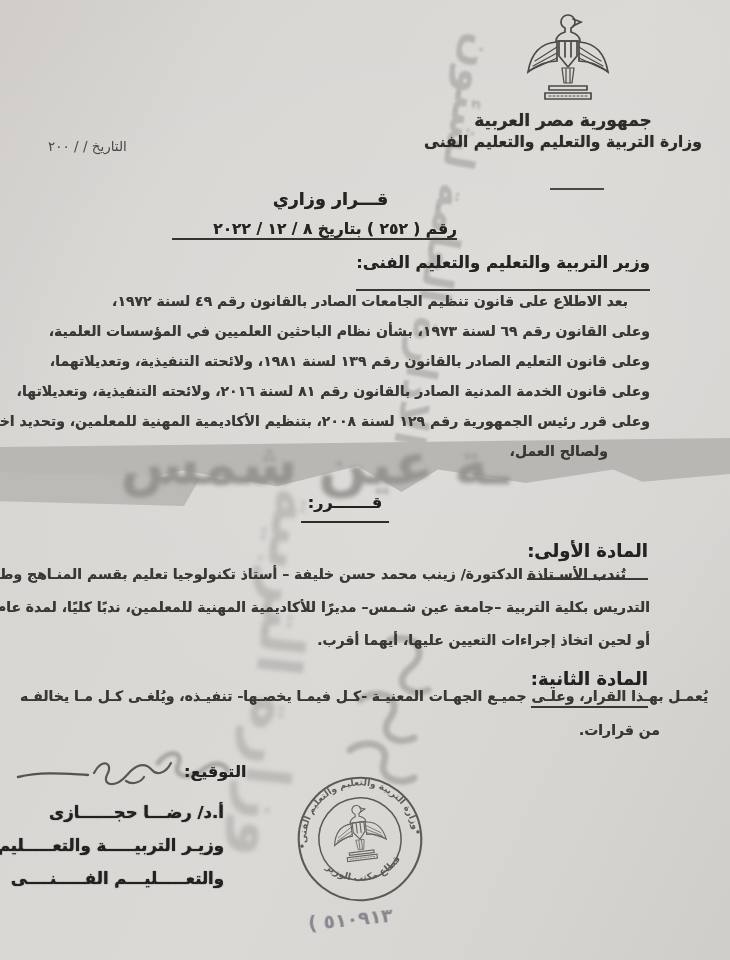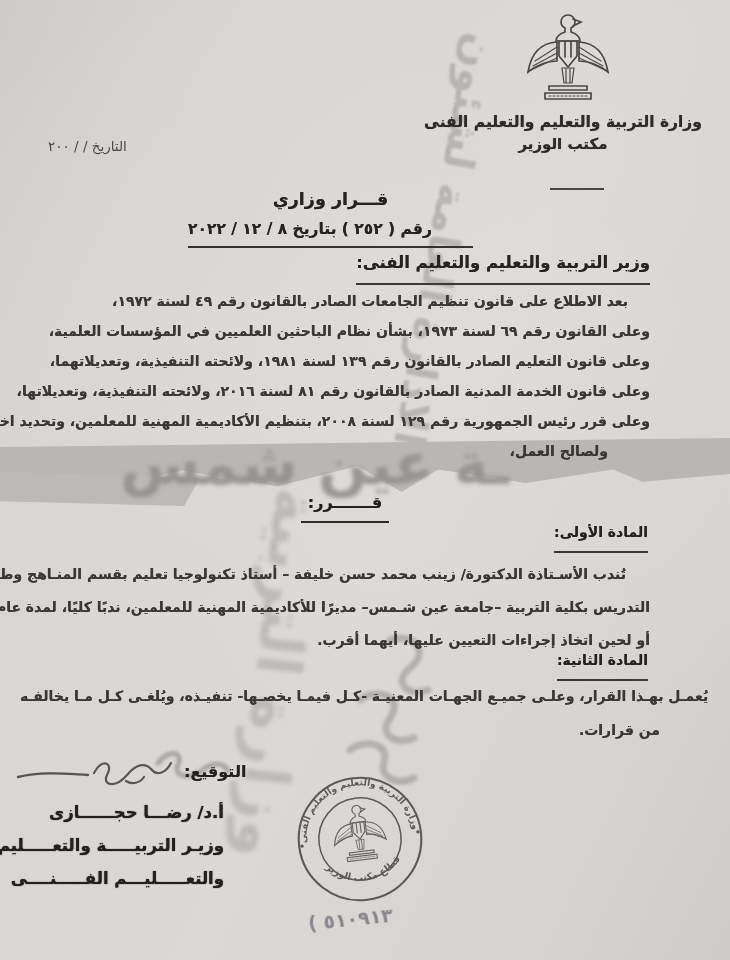--- a/index.html
+++ b/index.html
@@ -9,39 +9,39 @@
     font-family:"DejaVu Sans",sans-serif;
     background:
       radial-gradient(ellipse 900px 600px at 60% 35%, rgba(255,255,255,.10), rgba(0,0,0,0) 70%),
       linear-gradient(115deg, #cfccc9 0%, #d8d6d3 22%, #dbd9d6 55%, #d6d4d1 82%, #cfcdca 100%);
     color:#34322f;
   }
   .abs{position:absolute;}
   .txt{white-space:nowrap;}
   .bold{font-weight:bold;}
   .scan{text-shadow:0 0 .6px rgba(45,43,40,.75);}
-  .uline{border-bottom:2px solid #3a3835;padding-bottom:11px;text-align:right;}
+  .uline{border-bottom:2px solid #3a3835;padding-bottom:17px;text-align:right;}
   
   .hdr-block{left:408px;top:110px;width:310px;text-align:center;}
   .hdr-line{font-weight:bold;color:#2e2c29;text-shadow:0 0 .7px rgba(40,38,35,.8);}
   .hdr-1{font-size:17px;}
   .hdr-2{font-size:15.5px;margin-top:3px;}
   .hdr-3{font-size:15px;margin-top:4px;}
   .hdr-dash{left:550px;top:188px;width:54px;height:2px;background:#4a4845;}
   .date-line{left:48px;top:138px;font-size:13.5px;color:#4a4845;letter-spacing:1px;}
   
   .doc-title{left:228px;top:189px;width:205px;text-align:center;font-size:17.5px;color:#262421;}
-  .doc-number{left:188px;top:220px;width:285px;text-align:left;font-size:15.5px;color:#262421;border-bottom:2px solid #35332f;padding-bottom:8px;}
+  .doc-number{left:172px;top:220px;width:285px;text-align:right;font-size:15.5px;color:#262421;border-bottom:2px solid #35332f;padding-bottom:0;}
   .addressee{right:80px;top:253px;font-size:16.5px;color:#262421;}
   
   .preamble{left:28px;right:80px;top:286px;font-size:14px;line-height:30px;font-weight:bold;text-align:right;color:#3a3834;}
   .preamble .ind{padding-right:22px;}
   .preamble .ind2{padding-right:42px;}
   .decree-word{left:301px;top:493px;width:88px;text-align:center;font-size:16px;color:#242220;border-bottom:2.5px solid #2f2d2a;padding-bottom:9px;}
-  .art-head{font-size:14px;color:#242220;}
+  .art-head{font-size:18px;color:#242220;margin-top:16px;}
   .art1-head{right:82px;top:524px;}
   .art1-body{left:24px;right:80px;top:558px;font-size:14px;line-height:33px;font-weight:bold;text-align:right;color:#3a3834;}
   .art1-body .ind{padding-right:24px;}
   .art2-head{right:82px;top:652px;}
   .art2-l1{left:20px;right:14px;top:688px;font-size:14px;font-weight:bold;text-align:left;color:#3a3834;}
   .art2-l2{right:70px;top:722px;font-size:14px;font-weight:bold;color:#3a3834;}
   
   .sig-label{left:156px;top:762px;font-size:16px;color:#242220;margin-left:28px;}
   .sig-block{left:12px;top:796px;width:212px;text-align:right;font-size:16.5px;line-height:33px;font-weight:bold;color:#23211f;text-shadow:0 0 1.1px #23211f;}
   
@@ -94,22 +94,22 @@
     <path d="M60,10 c25,-8 40,12 20,28 c-18,14 -2,30 18,22 M30,70 c20,-14 44,-2 30,18 c-12,17 6,28 24,20 M20,120 c16,-12 40,-6 34,12 c-5,16 14,24 30,16" stroke="rgba(115,113,110,.38)" stroke-width="7" fill="none" stroke-linecap="round"></path>
   </svg>
 
   <div class="content">
 
     <svg class="abs" style="left:518px;top:6px;" width="100" height="104" viewBox="0 0 100 100">
       <use href="#eagleart"></use>
     </svg>
 
     <div class="abs hdr-block">
+      <div class="hdr-line hdr-1 txt">جمهورية مصر العربية</div>
       <div class="hdr-line hdr-2 txt">وزارة التربية والتعليم والتعليم الفنى</div>
-      <div class="hdr-line hdr-3 txt">مكتب الوزير</div>
     </div>
     <div class="abs hdr-dash"></div>
 
     <div class="abs txt date-line">التاريخ      /       /   ٢٠٠</div>
 
     <div class="abs txt bold scan doc-title">قـــرار وزاري</div>
     <div class="abs txt bold scan doc-number">رقم ( ٢٥٢ ) بتاريخ ٨ / ١٢ / ٢٠٢٢</div>
     <div class="abs txt bold scan addressee uline">وزير التربية والتعليم والتعليم الفنى:</div>
 
     <div class="abs preamble scan">

